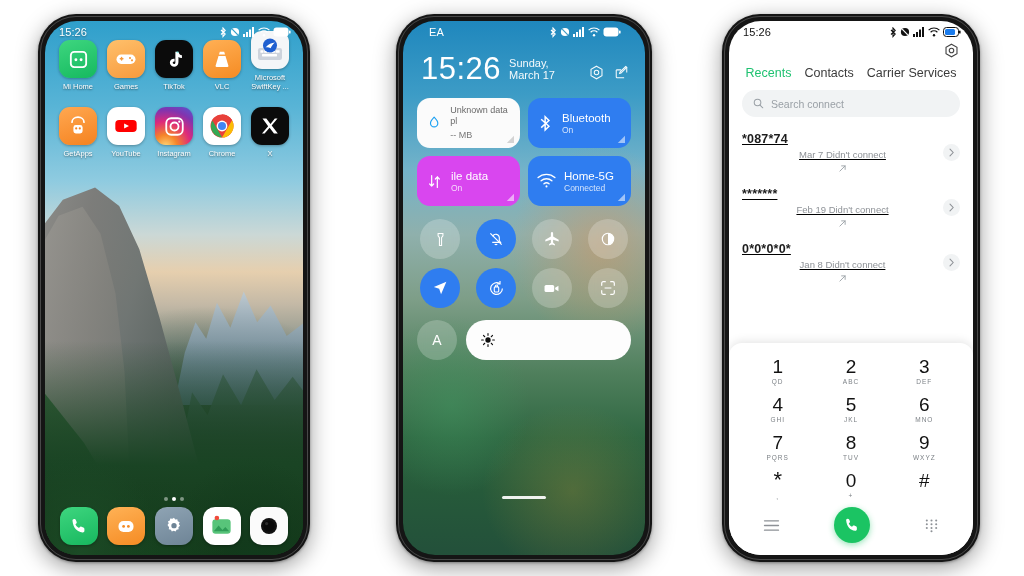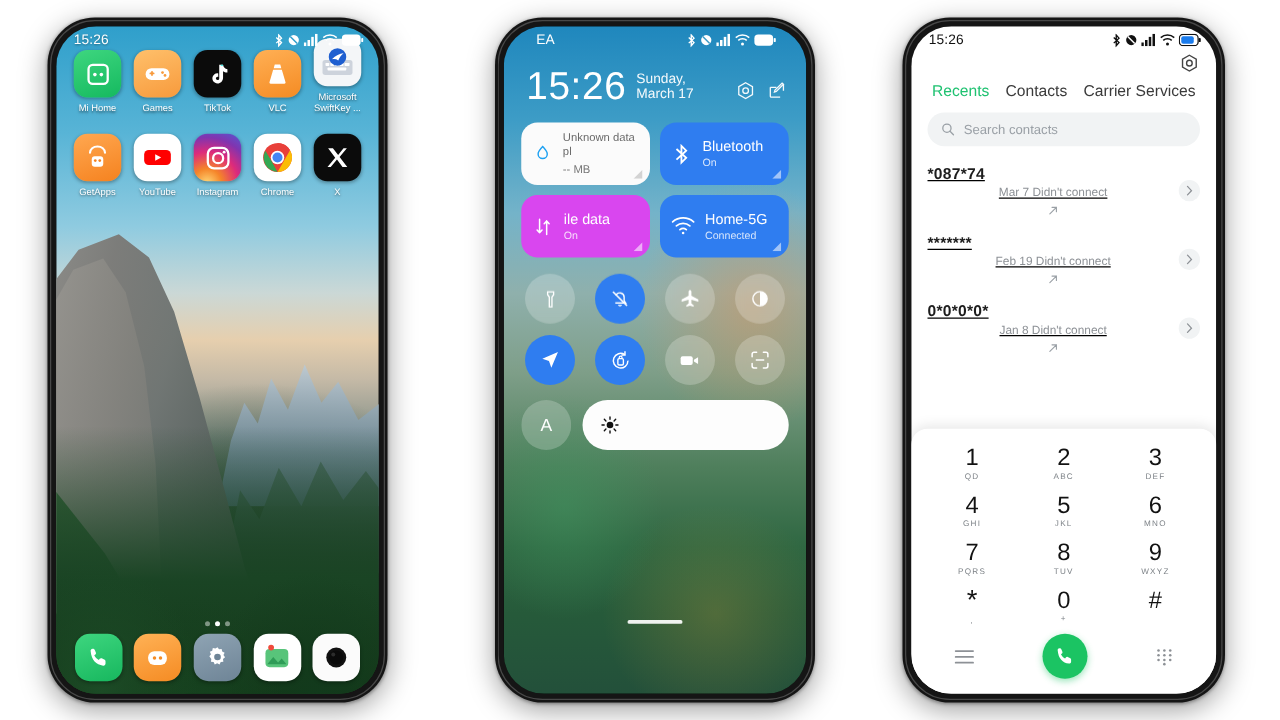--- a/index.html
+++ b/index.html
@@ -630,21 +630,21 @@
           <span class="tab active">Recents</span>
           <span class="tab">Contacts</span>
           <span class="tab">Carrier Services</span>
         </div>
 
         <div class="searchbar">
           <svg width="11" height="11" viewBox="0 0 16 16">
               <circle cx="6.6" cy="6.6" r="4.8" fill="none" stroke="#9aa0a6" stroke-width="1.5"></circle>
               <path d="M10.2 10.2l4 4" stroke="#9aa0a6" stroke-width="1.5" stroke-linecap="round"></path>
             </svg>
-          <span>Search contacts</span>
+          <span>Search connect</span>
         </div>
 
         <div class="calls">
           <div class="call">
             <div class="ct">
               <div class="cname">*087*74</div>
               <div class="cmeta">
                 <span>Mar 7 Didn't connect</span>
                 <svg width="9" height="9" viewBox="0 0 12 12">
                     <path d="M2.5 9.5l7-7M4.8 2.5h4.7v4.7" fill="none" stroke="#9aa0a6" stroke-width="1.2" stroke-linecap="round"></path>

